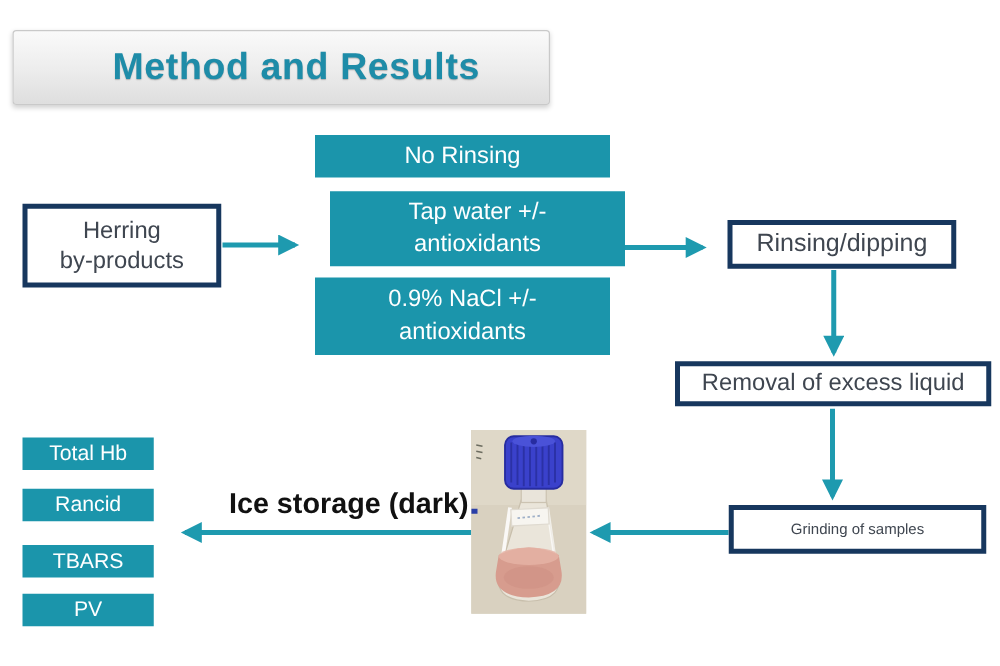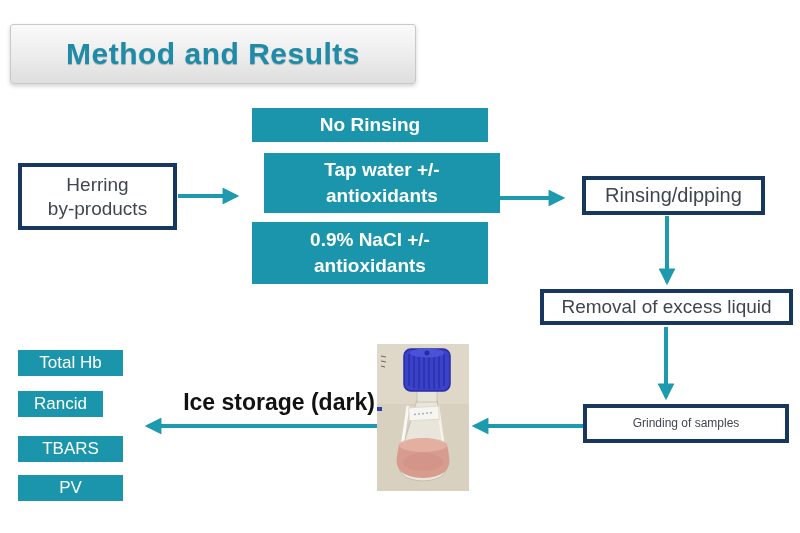--- a/index.html
+++ b/index.html
@@ -6,49 +6,49 @@
   .slide{
     position:relative;width:800px;height:533px;background:#ffffff;overflow:hidden;
     font-family:"Liberation Sans",sans-serif;
   }
   
   .title-box{
     position:absolute;left:10px;top:24px;width:404px;height:58px;
     background:linear-gradient(180deg,#fafafa 0%,#ececec 55%,#dedede 100%);
     border:1px solid #c9c9c9;border-radius:3px;
     box-shadow:0 2px 4px rgba(0,0,0,0.18);
-    display:flex;align-items:center;justify-content:center;
+    display:flex;align-items:center;justify-content:center;padding-left:24px;
   }
   .title-box h1{
     margin:0;font-size:30px;font-weight:bold;color:var(--title-text);
     text-shadow:0 1px 1px rgba(0,0,0,0.25);letter-spacing:0.5px;
   }
   
   .box{position:absolute;box-sizing:border-box;display:flex;align-items:center;justify-content:center;text-align:center;}
   .outline-box{
     background:#ffffff;border:4px solid var(--navy);
     color:var(--box-text);font-size:19px;line-height:1.25;white-space:pre-line;
   }
   .teal-box{
-    background:var(--teal);color:#ffffff;font-weight:bold;font-size:19px;
+    background:var(--teal);color:#ffffff;font-weight:normal;font-size:19px;
     line-height:1.35;white-space:pre-line;
   }
   .analysis-box{
     background:var(--teal);color:#ffffff;font-weight:normal;font-size:17px;
   }
   
   .source-box   {left:18px; top:163px;width:159px;height:67px;}
   .treatment-0  {left:252px;top:108px;width:236px;height:34px;}
   .treatment-1  {left:264px;top:153px;width:236px;height:60px;}
   .treatment-2  {left:252px;top:222px;width:236px;height:62px;}
   .rinsing-box  {left:582px;top:176px;width:183px;height:39px;font-size:20px;}
   .removal-box  {left:540px;top:289px;width:253px;height:36px;}
   .grinding-box {left:583px;top:404px;width:206px;height:39px;font-size:12px;}
   .analysis-0   {left:18px;top:350px;width:105px;height:26px;}
-  .analysis-1   {left:18px;top:391px;width:85px;height:26px;}
+  .analysis-1   {left:18px;top:391px;width:105px;height:26px;}
   .analysis-2   {left:18px;top:436px;width:105px;height:26px;}
   .analysis-3   {left:18px;top:475px;width:105px;height:26px;}
   .ice-label{
     position:absolute;left:180px;top:389px;width:198px;text-align:center;
     font-size:23px;font-weight:bold;color:#111111;
   }
   
   .arrow-layer{position:absolute;left:0;top:0;width:800px;height:533px;pointer-events:none;}
   .arrow{stroke:var(--arrow);stroke-width:4;fill:none;}
   .arrowhead{fill:var(--arrow);}

